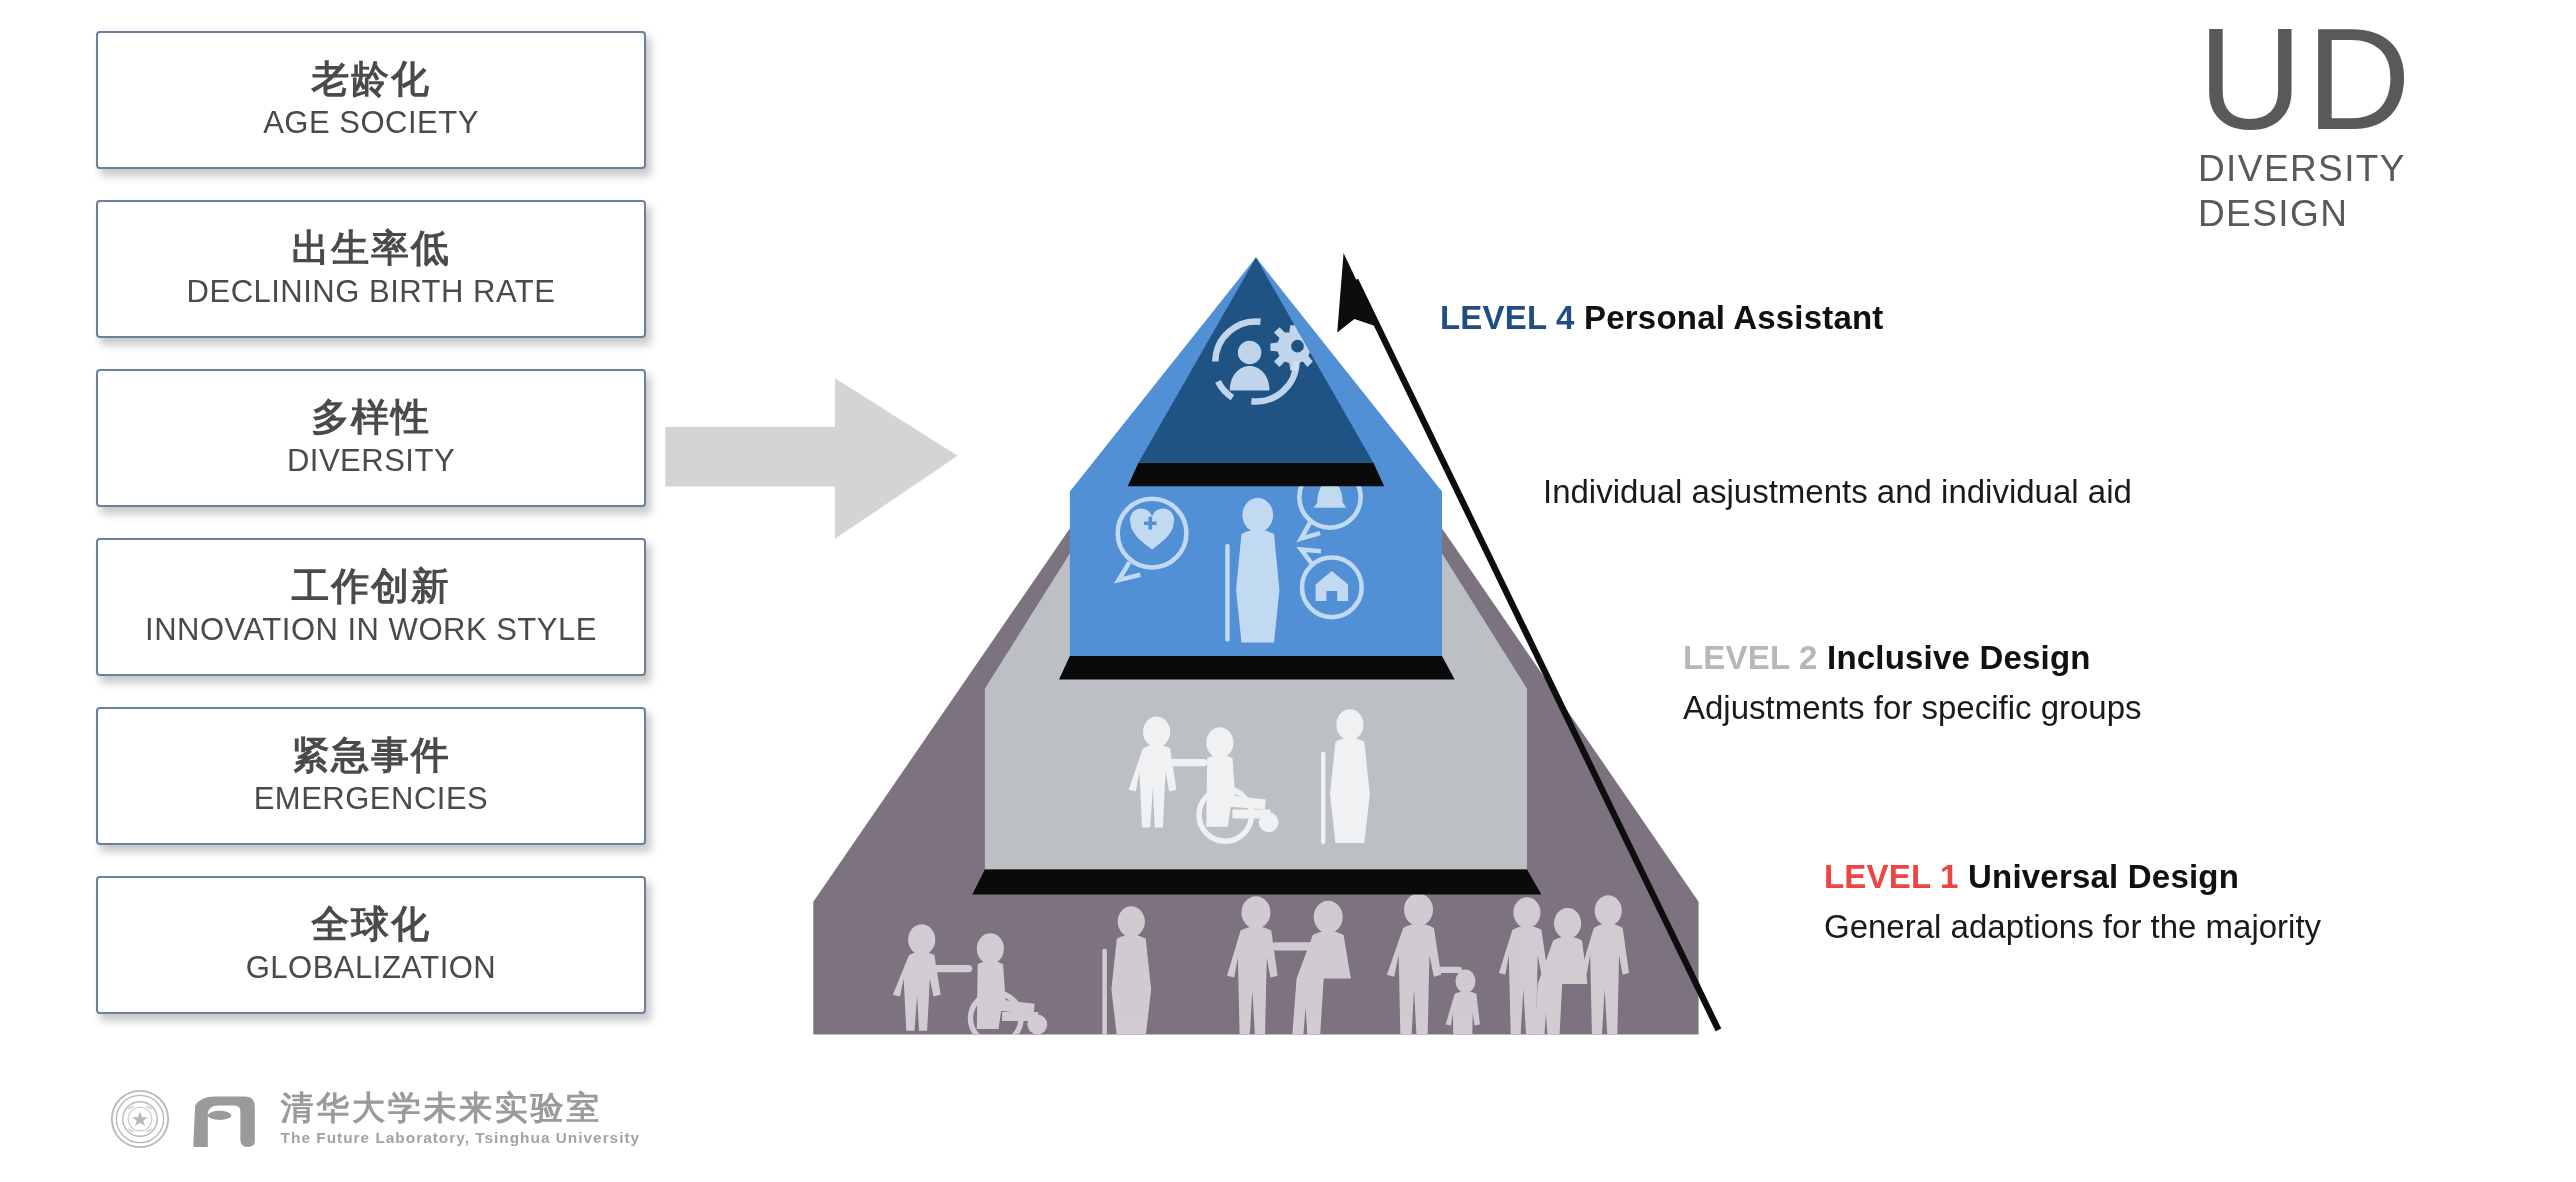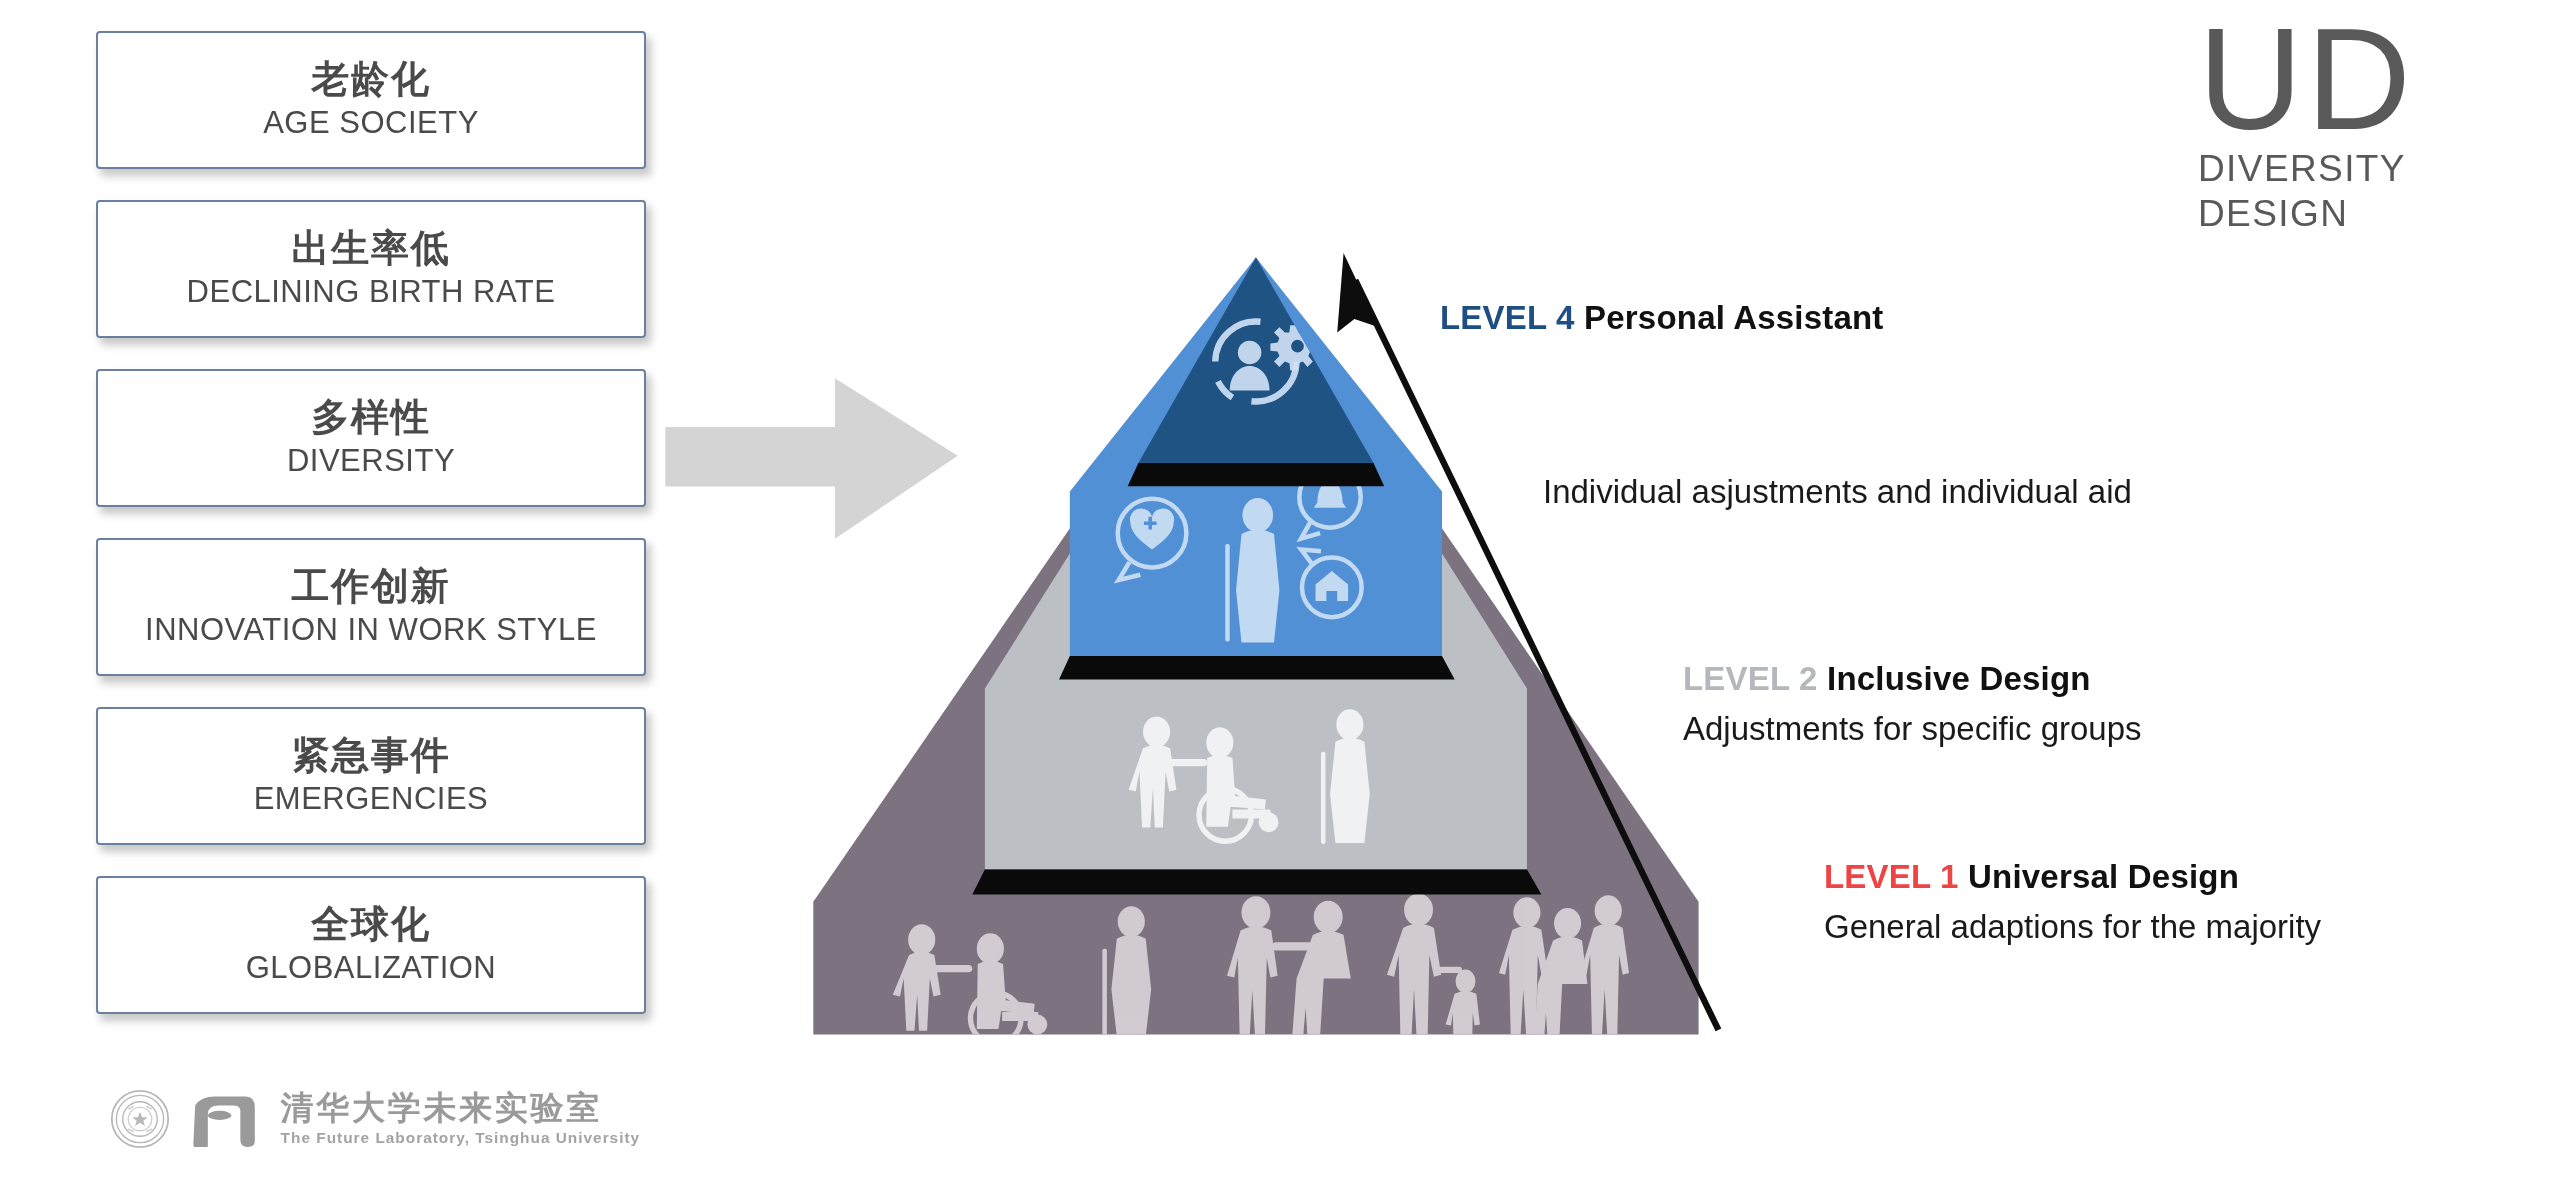--- a/index.html
+++ b/index.html
@@ -92,21 +92,21 @@
     font-family: "Liberation Sans", sans-serif;
     font-size: 33px;
     font-weight: 400;
     color: #1a1a1a;
     line-height: 1.25;
     margin-top: 9px;
     white-space: nowrap;
   }
   #label-l4 { left: 1440px; top: 298px; }
   #label-l3 { left: 1543px; top: 462px; }
-  #label-l2 { left: 1683px; top: 659px; }
+  #label-l2 { left: 1683px; top: 638px; }
   #label-l1 { left: 1824px; top: 857px; }
 
   
   #ud-logo {
     position: absolute;
     left: 2198px;
     top: 12.7px;
     width: 343px;
     text-align: left;
   }

